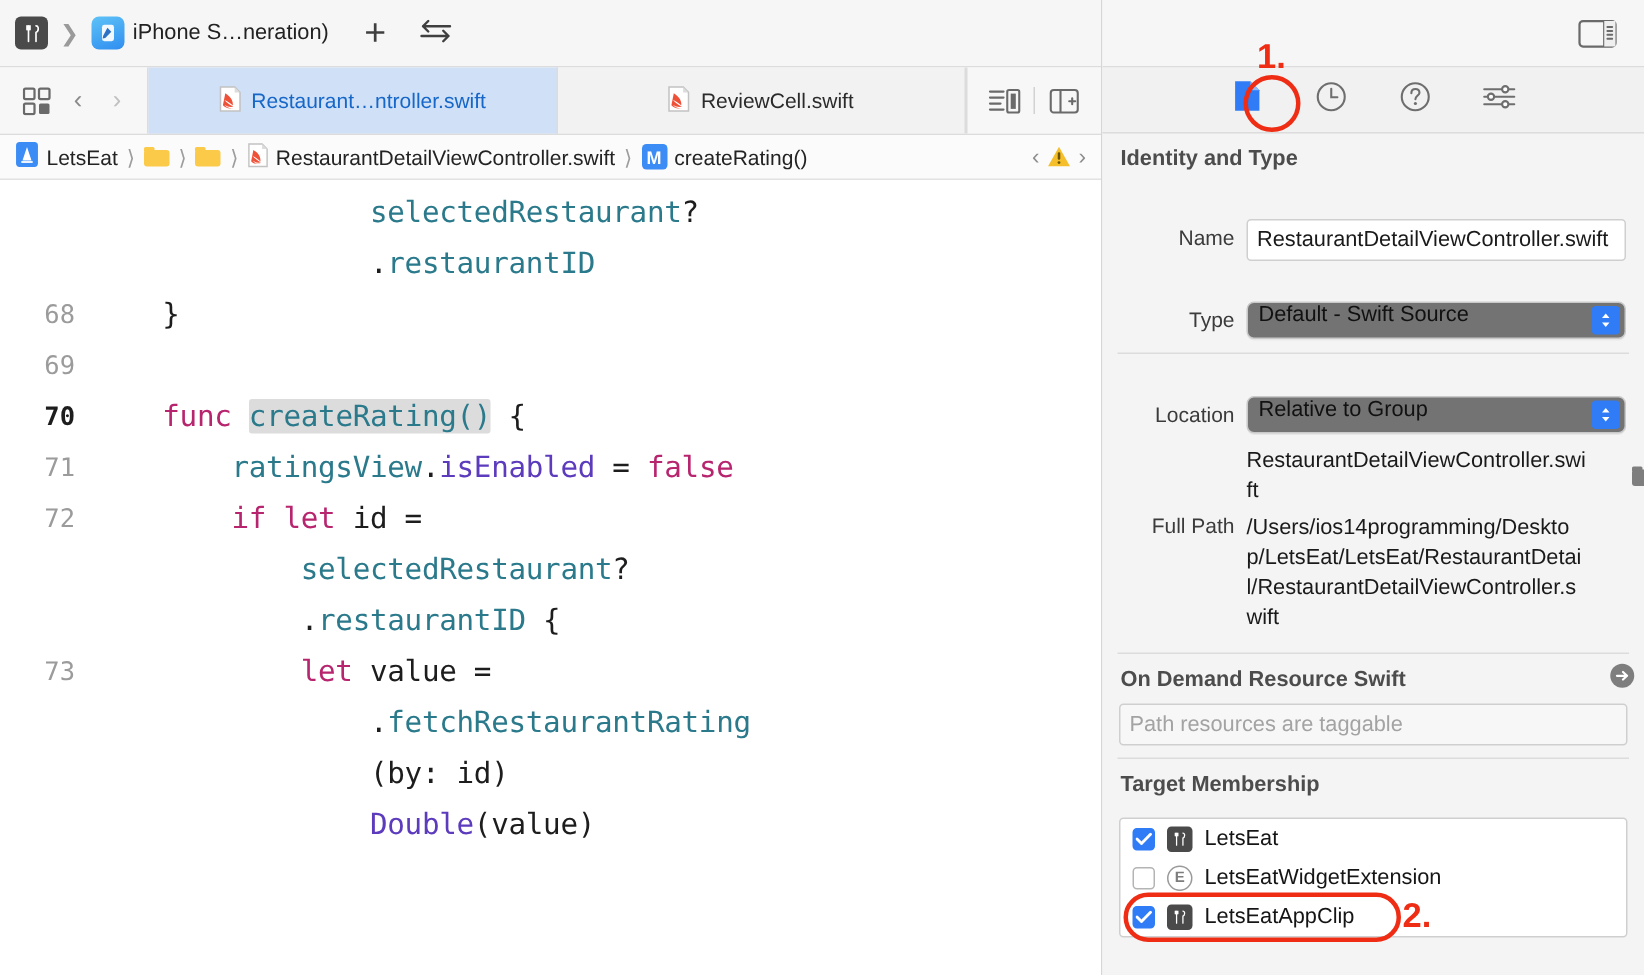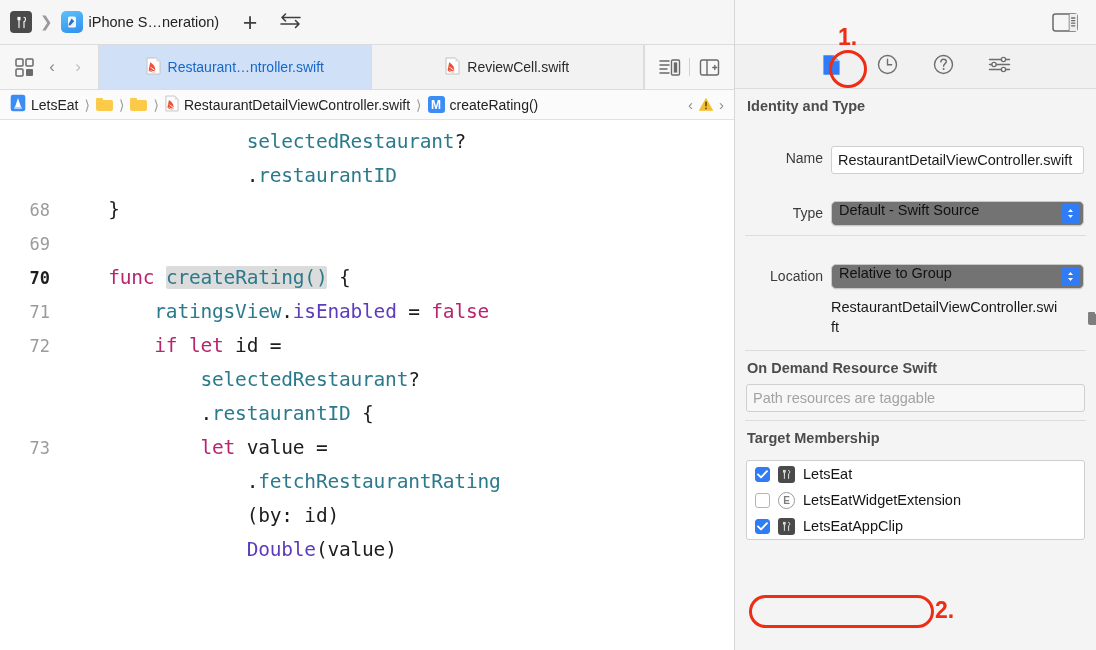--- a/index.html
+++ b/index.html
@@ -445,20 +445,32 @@
       </div>
 
       <div class="plainrow" style="padding-top:5px;">
         <div class="flabel"></div>
         <div class="plainval">RestaurantDetailViewController.swift</div>
         <div style="position:relative; width:0;">
           <span class="folder-gray row-icon" style="top:14px; right:-4px;"></span>
         </div>
       </div>
 
+      <div class="plainrow" style="padding-top:4px;">
+        <div class="flabel" style="padding-top:0;">Full Path</div>
+        <div class="plainval">/Users/ios14programming/Desktop/LetsEat/LetsEat/RestaurantDetail/RestaurantDetailViewController.swift</div>
+        <div style="position:relative; width:0;">
+          <span class="row-icon" style="top:100px; right:-6px;">
+            <svg width="17" height="17" viewBox="0 0 17 17">
+              <circle cx="8.5" cy="8.5" r="8" fill="#7e7e7e"></circle>
+              <path d="M5 8.5 h6.5 M9 6 L11.7 8.5 L9 11" stroke="#ffffff" stroke-width="1.5" fill="none" stroke-linecap="round" stroke-linejoin="round"></path>
+            </svg>
+          </span>
+        </div>
+      </div>
 
       <div class="hr" style="margin-top:12px;"></div>
 
       <div class="sec-title">On Demand Resource Swift</div>
       <div style="padding: 0 11px 8px 11px;">
         <div class="textfield ph">Path resources are taggable</div>
       </div>
 
       <div class="hr"></div>
 

